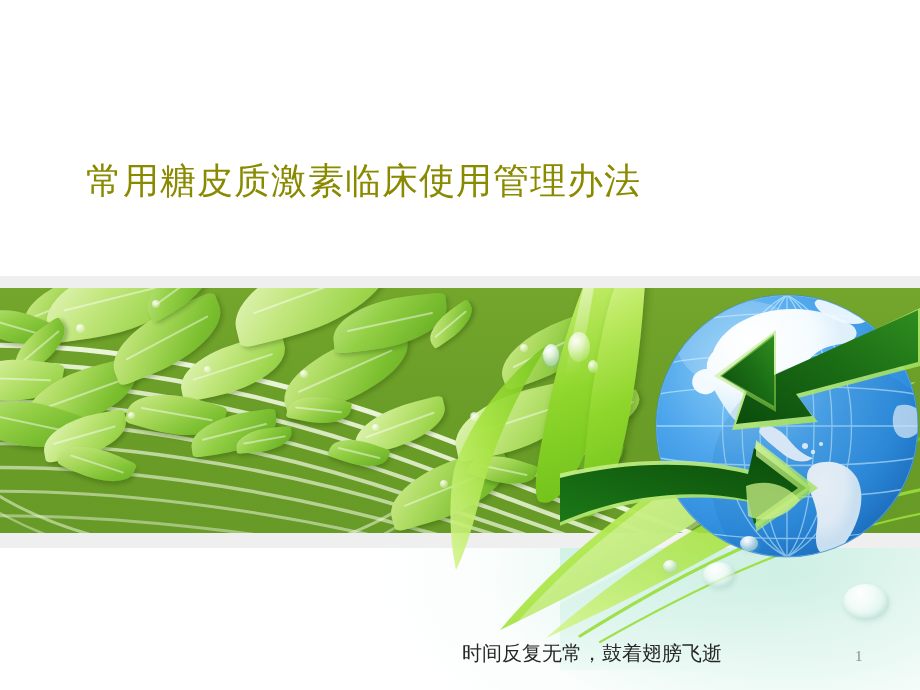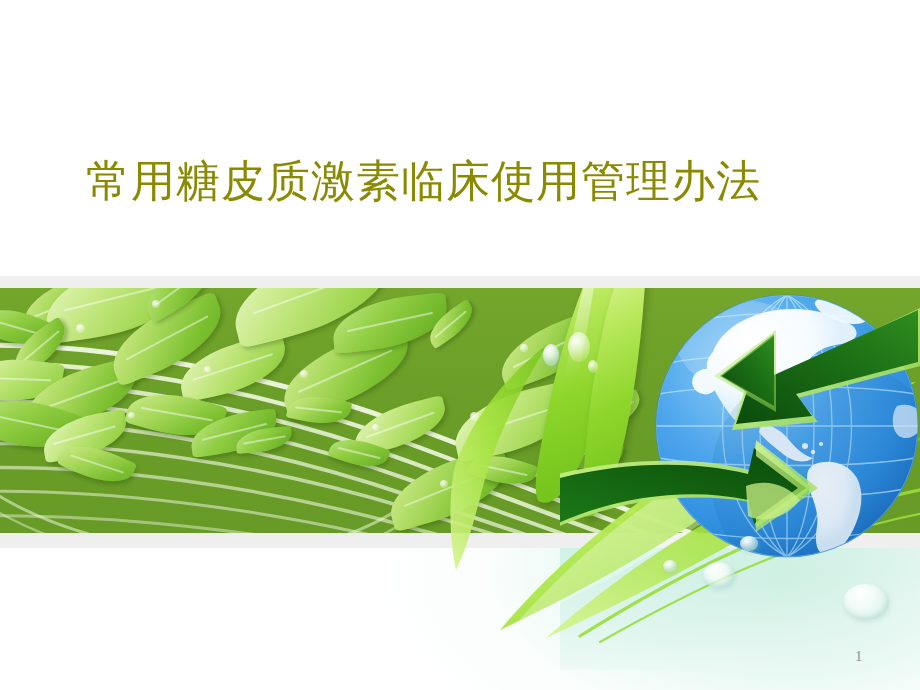--- a/index.html
+++ b/index.html
@@ -170,21 +170,21 @@
                 1px 2px 4px rgba(150,195,185,0.30);
   }
 
   
   .title {
     position: absolute;
     left: 86px;
     top: 152px;
     width: 760px;
     font-family: Liberation Sans, sans-serif;
-    font-size: 44px;
+    font-size: 36px;
     line-height: 58px;
     letter-spacing: 1px;
     color: #8a8a00;
     font-weight: normal;
     white-space: nowrap;
     text-shadow: 1px 1px 0 rgba(255,255,255,0.55);
   }
 
   
   .footer-text {
@@ -441,16 +441,17 @@
   </div>
 
   <div class="droplet" style="left:703px; top:562px; width:32px; height:26px;"></div>
   <div class="droplet" style="left:740px; top:536px; width:18px; height:15px;"></div>
   <div class="droplet" style="left:843px; top:584px; width:46px; height:36px;"></div>
   <div class="droplet" style="left:543px; top:344px; width:16px; height:22px;"></div>
   <div class="droplet" style="left:663px; top:560px; width:14px; height:12px;"></div>
 
   <div class="title">常用糖皮质激素临床使用管理办法</div>
 
+  <div class="footer-text">时间反复无常，鼓着翅膀飞逝</div>
 
   <div class="page-num">1</div>
 
 </div>
 
 </body></html>

